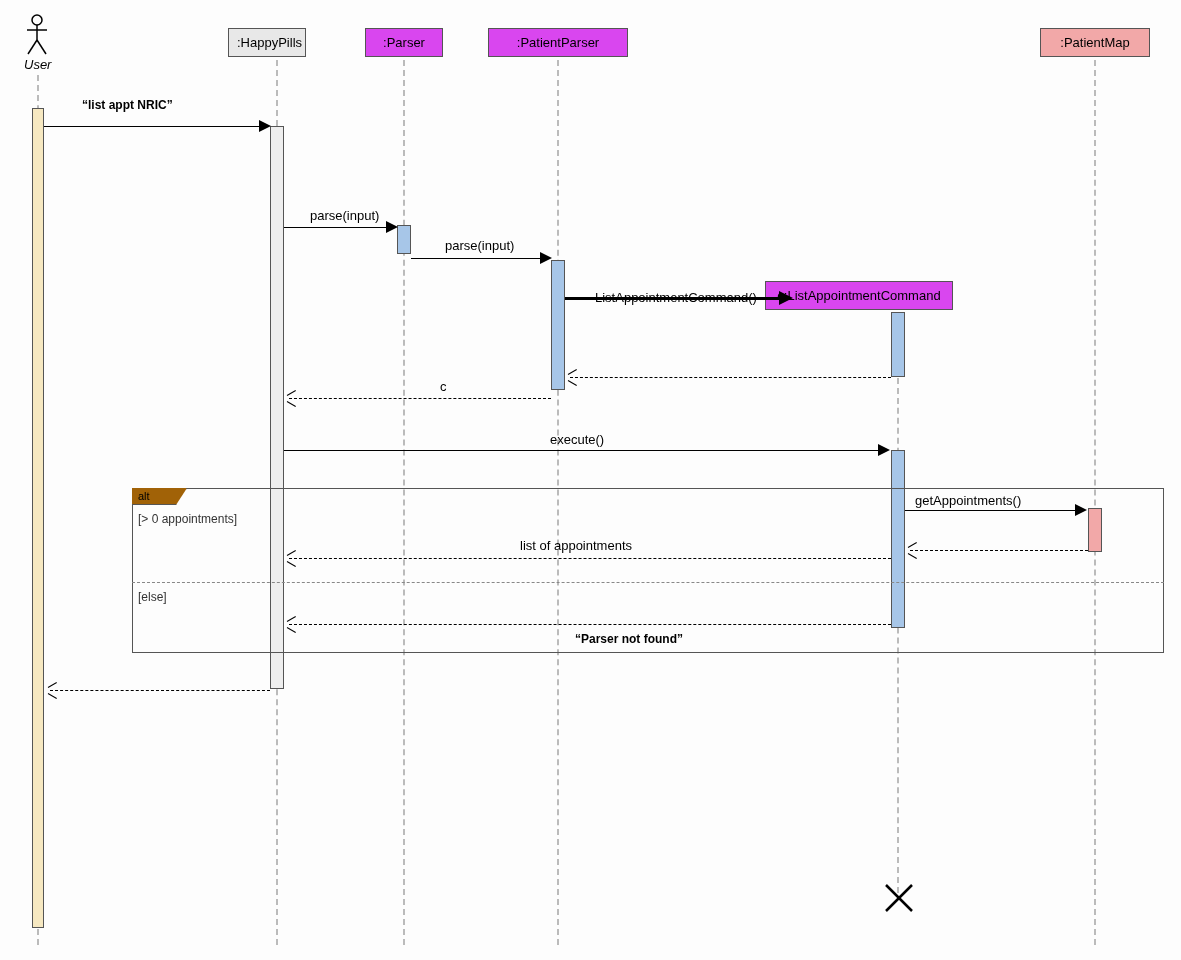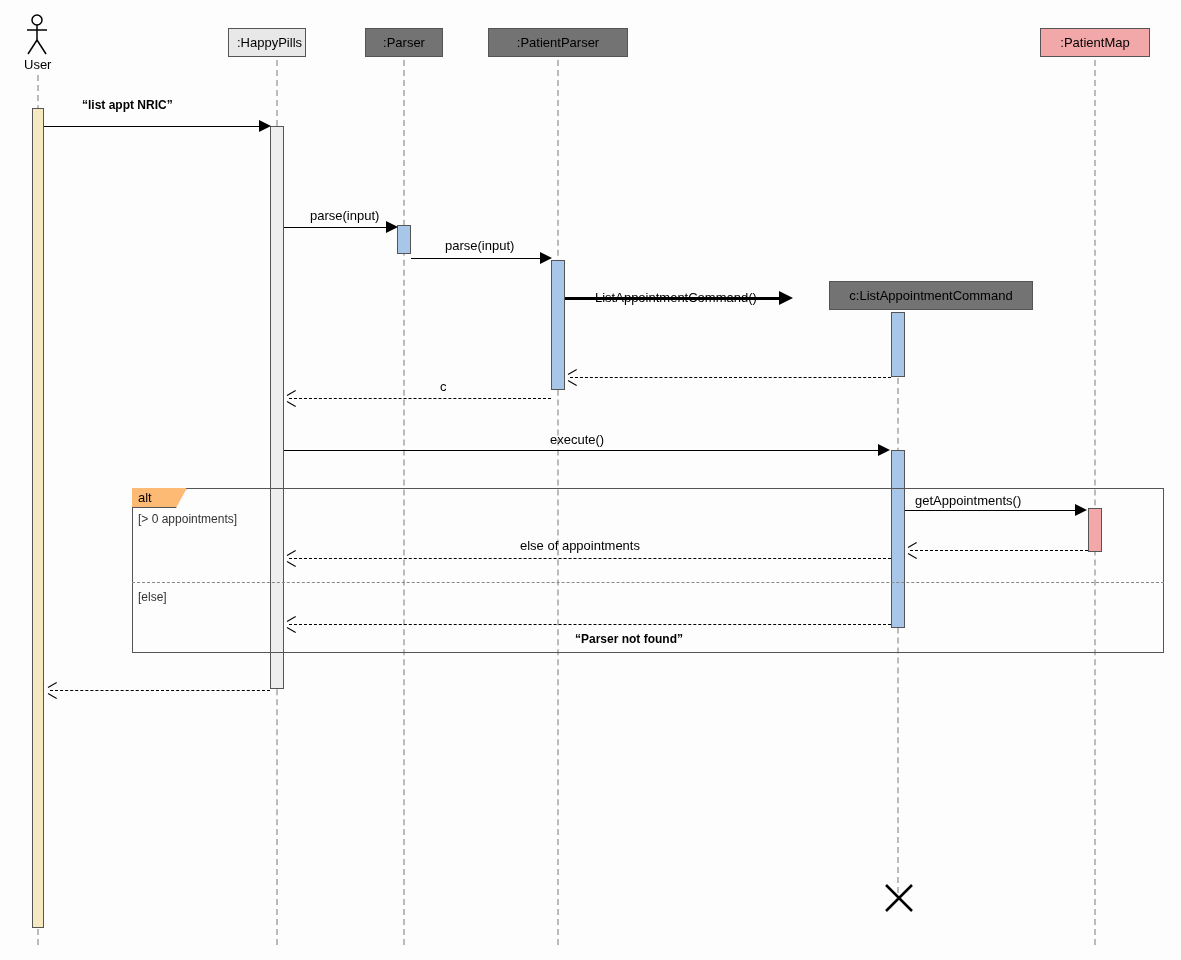--- a/index.html
+++ b/index.html
@@ -16,21 +16,21 @@
   }
   .lifeline-head {
     position: absolute;
     border: 1px solid #555;
     text-align: center;
     padding: 6px 8px;
     font-size: 13px;
     box-sizing: border-box;
   }
   .gray-head { background: #e8e8e8; }
-  .blue-head { background: #737373; }
+  .blue-head { background: #d946ef; }
   .red-head  { background: #f2a8a8; }
   .lifeline-dash {
     position: absolute;
     border-left: 2px dashed #bbb;
     top: 0;
     bottom: 0;
   }
   .activation {
     position: absolute;
     border: 1px solid #555;
@@ -75,22 +75,22 @@
     position: absolute;
     border: 1px solid #555;
     box-sizing: border-box;
   }
   .frag-tab {
     position: absolute;
     border: 1px solid #555;
     border-top: none;
     border-left: none;
     padding: 2px 6px;
-    font-size: 13px;
-    background: #fdba74;
+    font-size: 11px;
+    background: #a16207;
     clip-path: polygon(0 0, 100% 0, 80% 100%, 0 100%);
   }
   .frag-divider {
     position: absolute;
     border-top: 1.5px dashed #888;
   }
   .guard {
     position: absolute;
     font-size: 12px;
     color: #333;
@@ -111,21 +111,21 @@
 
   <div class="actor-head" style="left:14px; top:4px;">
     <svg width="26" height="42" viewBox="0 0 26 42">
       <circle cx="13" cy="6" r="5" stroke="#000" fill="none" stroke-width="1.5"></circle>
       <line x1="13" y1="11" x2="13" y2="26" stroke="#000" stroke-width="1.5"></line>
       <line x1="3" y1="16" x2="23" y2="16" stroke="#000" stroke-width="1.5"></line>
       <line x1="13" y1="26" x2="4" y2="40" stroke="#000" stroke-width="1.5"></line>
       <line x1="13" y1="26" x2="22" y2="40" stroke="#000" stroke-width="1.5"></line>
     </svg>
   </div>
-  <div class="label" style="left:14px; top:47px;">User</div>
+  <div class="label" style="left:14px; top:47px;font-style:italic;">User</div>
 
   <div class="lifeline-head gray-head" style="left:218px; top:18px; width:78px;"><span>:HappyPills</span></div>
   <div class="lifeline-head blue-head" style="left:355px; top:18px; width:78px;"><span>:Parser</span></div>
   <div class="lifeline-head blue-head" style="left:478px; top:18px; width:140px;"><span>:PatientParser</span></div>
   <div class="lifeline-head red-head" style="left:1030px; top:18px; width:110px;"><span>:PatientMap</span></div>
 
   <div class="lifeline-dash" style="left:27px; top:65px; height:870px;"></div>
   <div class="lifeline-dash" style="left:266px; top:50px; height:885px;"></div>
   <div class="lifeline-dash" style="left:393px; top:50px; height:885px;"></div>
   <div class="lifeline-dash" style="left:547px; top:50px; height:885px;"></div>
@@ -133,21 +133,21 @@
   <div class="lifeline-dash" style="left:1084px; top:50px; height:885px;"></div>
 
   <div class="activation act-tan" style="left:22px;  top:98px;  width:12px; height:820px;"></div>
   <div class="activation act-gray" style="left:260px; top:116px; width:14px; height:563px;"></div>
   <div class="activation act-blue" style="left:387px; top:215px; width:14px; height:29px;"></div>
   <div class="activation act-blue" style="left:541px; top:250px; width:14px; height:130px;"></div>
   <div class="activation act-blue" style="left:881px; top:302px; width:14px; height:65px;"></div>
   <div class="activation act-blue" style="left:881px; top:440px; width:14px; height:178px;"></div>
   <div class="activation act-red" style="left:1078px; top:498px; width:14px; height:44px;"></div>
 
-  <div class="lifeline-head blue-head" style="left:819px; top:271px; width:204px;text-align:center;"><span>c:ListAppointmentCommand</span></div>
+  <div class="lifeline-head blue-head" style="left:755px; top:271px; width:188px;text-align:center;"><span>c:ListAppointmentCommand</span></div>
 
   <div class="label bold" style="left:72px; top:88px;">“list appt NRIC”</div>
   <div class="msg-line solid-line" style="left:34px; top:116px; width:215px;"></div>
   <div class="arrow-right-solid" style="left:249px; top:110px;"></div>
 
   <div class="label" style="left:300px; top:198px;">parse(input)</div>
   <div class="msg-line solid-line" style="left:274px; top:217px; width:104px;"></div>
   <div class="arrow-right-solid" style="left:376px; top:211px;"></div>
 
   <div class="label" style="left:435px; top:228px;">parse(input)</div>
@@ -173,21 +173,21 @@
   <div class="frag-tab" style="left:122px; top:478px; width:42px;"><span>alt</span></div>
   <div class="guard" style="left:128px; top:502px;">[&gt; 0 appointments]</div>
 
   <div class="label" style="left:905px; top:483px;">getAppointments()</div>
   <div class="msg-line solid-line" style="left:895px; top:500px; width:172px;"></div>
   <div class="arrow-right-solid" style="left:1065px; top:494px;"></div>
 
   <div class="msg-line dash-line" style="left:900px; top:540px; width:178px;"></div>
   <div class="arrow-left-open" style="left:898px; top:540px;"></div>
 
-  <div class="label" style="left:510px; top:528px;">else of appointments</div>
+  <div class="label" style="left:510px; top:528px;">list of appointments</div>
   <div class="msg-line dash-line" style="left:279px; top:548px; width:602px;"></div>
   <div class="arrow-left-open" style="left:277px; top:548px;"></div>
 
   <div class="frag-divider" style="left:122px; top:572px; width:1032px;"></div>
   <div class="guard" style="left:128px; top:580px;">[else]</div>
 
   <div class="msg-line dash-line" style="left:279px; top:614px; width:602px;"></div>
   <div class="arrow-left-open" style="left:277px; top:614px;"></div>
   <div class="label bold" style="left:565px; top:622px;">“Parser not found”</div>
 

